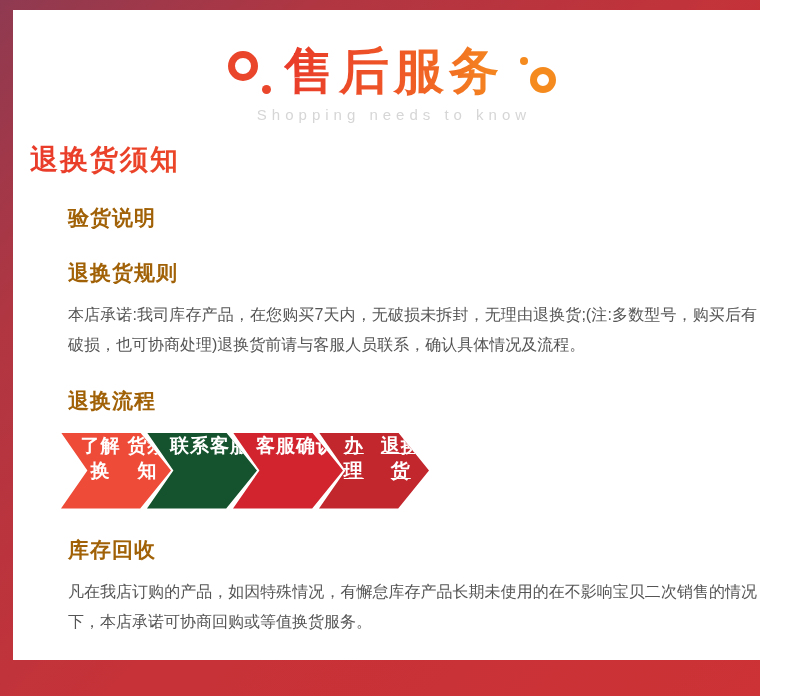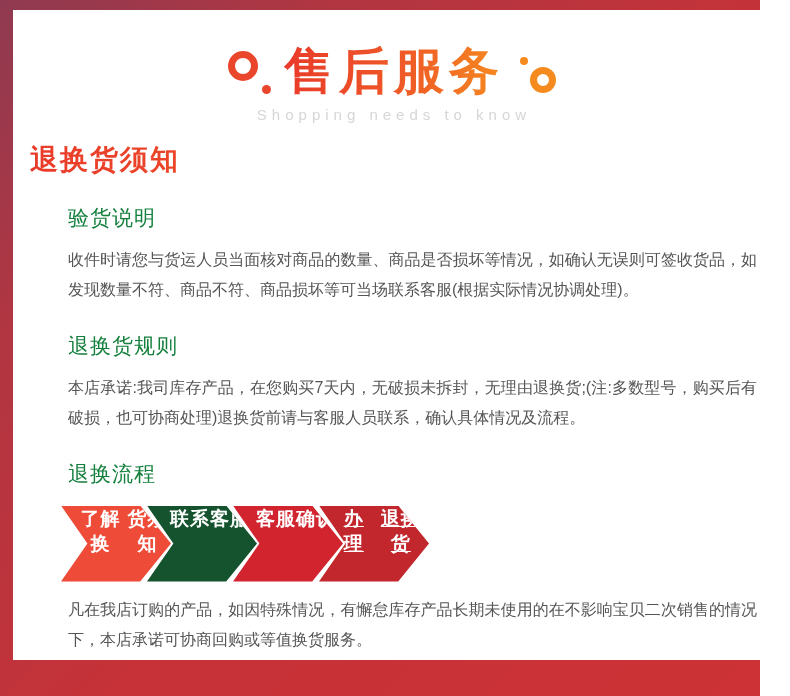--- a/index.html
+++ b/index.html
@@ -93,22 +93,22 @@
     font-size: 28px;
     letter-spacing: 2px;
     line-height: 1.2;
   }
 
   
   .section { padding-left: 55px; padding-right: 18px; }
   .section h3 {
     margin-top: 27px;
     font-size: 21px;
-    font-weight: normal;
-    color: #15803d;
+    font-weight: bold;
+    color: #a16207;
     letter-spacing: 1px;
   }
   .section p {
     margin-top: 13px;
     font-size: 16px;
     line-height: 30px;
     color: #555555;
     text-align: justify;
   }
 
@@ -155,21 +155,20 @@
           <span class="ring"></span>
         </span>
       </div>
       <div class="subtitle">Shopping needs to know</div>
     </div>
 
     <div class="page-title gradient-text">退换货须知</div>
 
     <div class="section">
       <h3>验货说明</h3>
-      <p>收件时请您与货运人员当面核对商品的数量、商品是否损坏等情况，如确认无误则可签收货品，如发现数量不符、商品不符、商品损坏等可当场联系客服(根据实际情况协调处理)。</p>
     </div>
 
     <div class="section">
       <h3>退换货规则</h3>
       <p>本店承诺:我司库存产品，在您购买7天内，无破损未拆封，无理由退换货;(注:多数型号，购买后有破损，也可协商处理)退换货前请与客服人员联系，确认具体情况及流程。</p>
     </div>
 
     <div class="section">
       <h3>退换流程</h3>
     </div>
@@ -187,17 +186,18 @@
         <span>客服</span>
         <span>确认</span>
       </div>
       <div class="chevron" style="background: rgb(195, 39, 46); text-decoration: underline;">
         <span>办理</span>
         <span>退换货</span>
       </div>
     </div>
 
     <div class="section">
+      <h3>库存回收</h3>
       <p>凡在我店订购的产品，如因特殊情况，有懈怠库存产品长期未使用的在不影响宝贝二次销售的情况下，本店承诺可协商回购或等值换货服务。</p>
     </div>
 
   </div>
 </div>
 
 </body></html>

